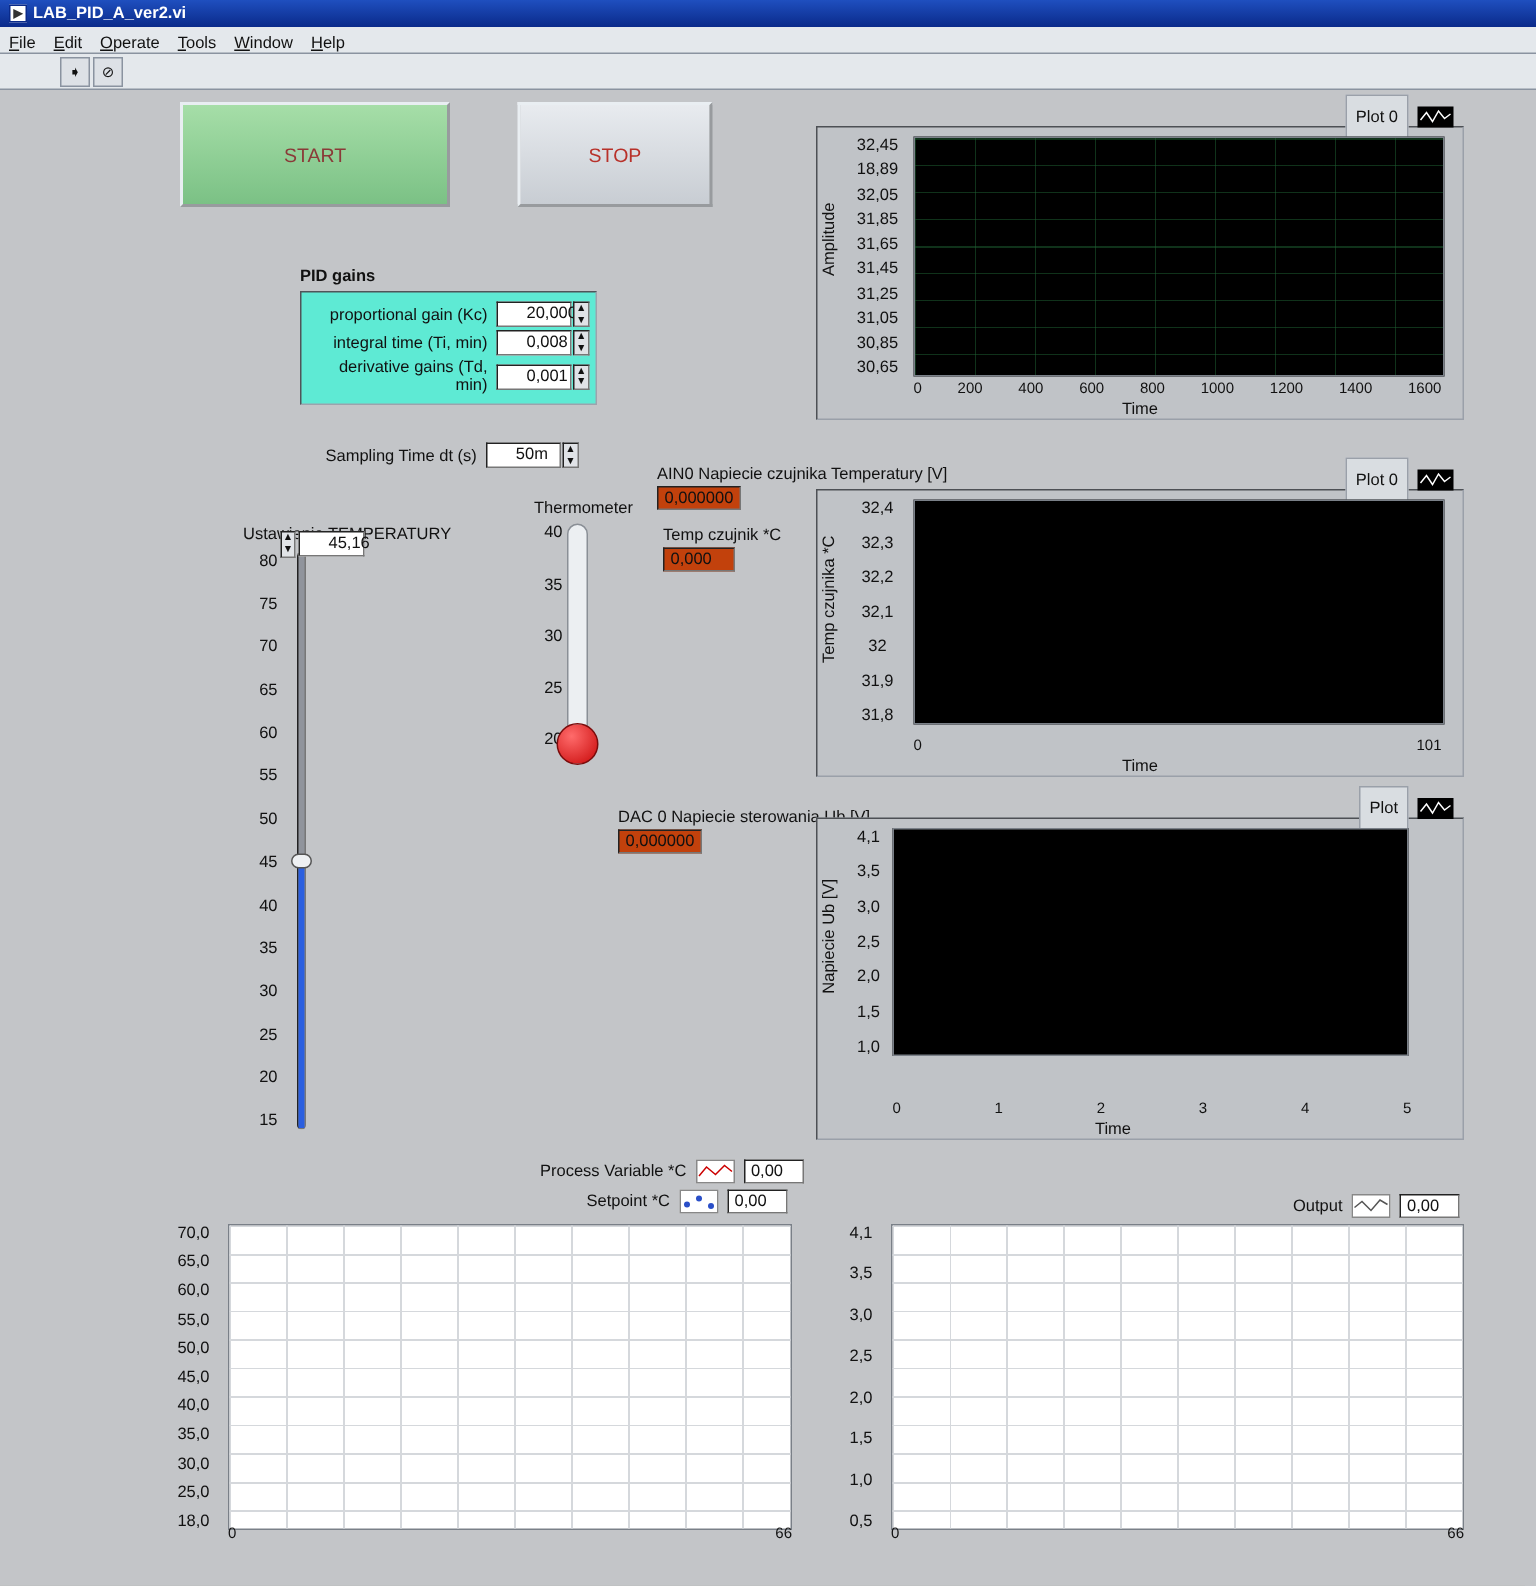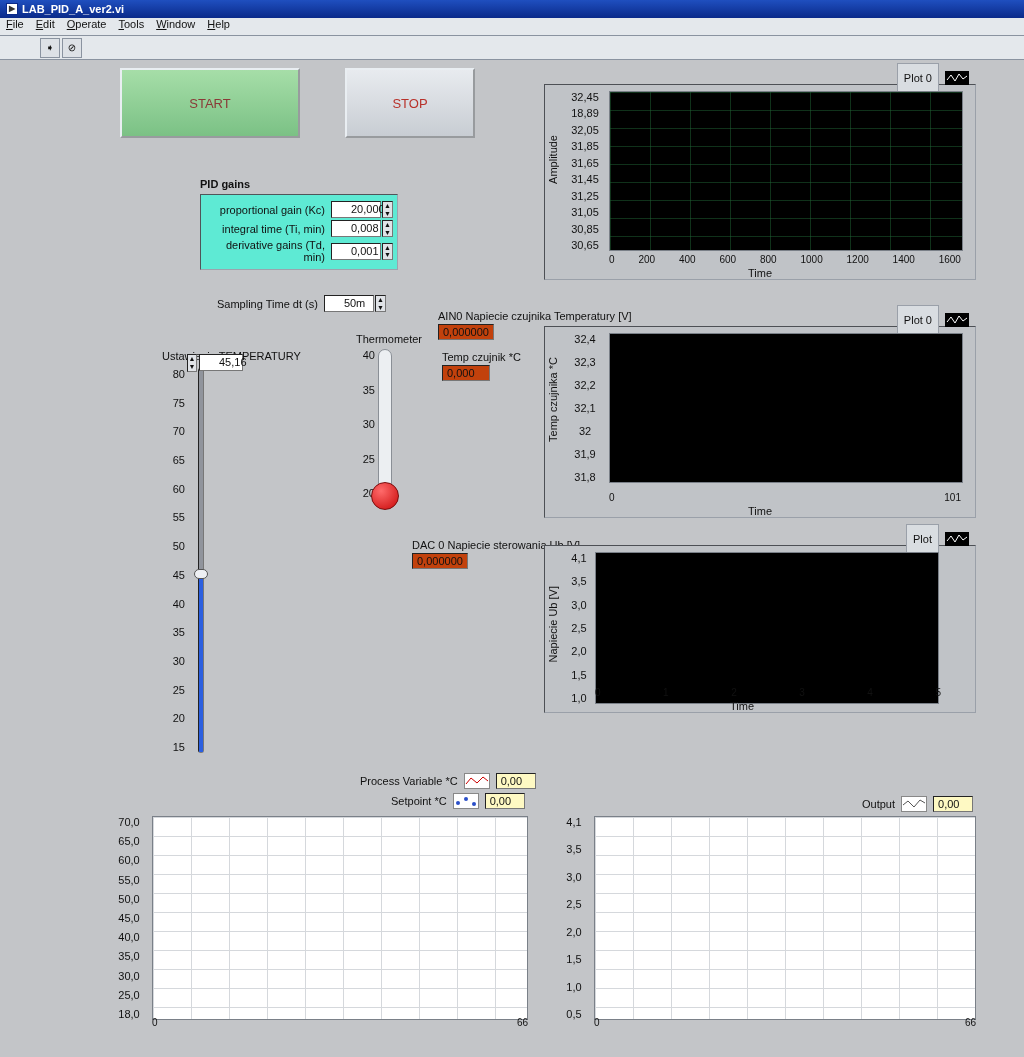--- a/index.html
+++ b/index.html
@@ -1,19 +1,19 @@
 <!DOCTYPE html>
 <html><head>
 <meta charset="utf-8">
 <style>
 * { box-sizing: border-box; }
 body { margin:0; font-family:"Segoe UI","Tahoma",sans-serif; font-size:11px; color:#111; background:#bbb; width:1024px; height:1057px; position:relative; }
 .titlebar{ background:linear-gradient(#1f4fbf,#0a2a8a); height:18px; line-height:18px; color:#fff; padding-left:6px; font-weight:bold; font-size:11px; display:flex; align-items:center; gap:4px; }
 .titlebar .vi-icon{ width:12px; height:12px; display:inline-block; background:#fff; border:1px solid #0a2a8a; font-size:8px; line-height:10px; text-align:center; color:#333;}
-.menubar{ background:#e4e8ec; height:18px; border-bottom:1px solid #8a93a0; padding-left:6px; display:flex; gap:12px; align-items:flex-start;}
+.menubar{ background:#e4e8ec; height:18px; border-bottom:1px solid #8a93a0; padding-left:6px; display:flex; gap:12px; align-items:flex-end;}
 .menubar span{ cursor:default;}
 .menubar span u{ text-decoration:underline;}
 .toolbar{ background:#e4e8ec; height:24px; border-bottom:1px solid #8a93a0; padding-left:40px; display:flex; align-items:center; gap:2px;}
 .tb-btn{ width:20px;height:20px; border:1px solid #8a93a0; background:#dde1e6; display:flex; align-items:center; justify-content:center; font-size:10px;}
 .panel{ position:absolute; left:0; top:60px; right:0; bottom:0; background:#c3c5c8;}
 .btn3d{ position:absolute; text-align:center; cursor:pointer; border:2px outset #e9eef2; display:flex; align-items:center; justify-content:center; font-size:13px;}
 .btn-start{ left:120px; top:8px; width:180px; height:70px; background:linear-gradient(#a6dea8,#7bc185); color:#8a3a38;}
 .btn-stop { left:345px; top:8px; width:130px; height:70px; background:linear-gradient(#e8ebef,#c8cdd3); color:#b8312a;}
 .cluster{ position:absolute; left:200px; top:118px; }
 .cluster-title{ font-size:11px; font-weight:bold; margin-bottom:4px;}
@@ -39,21 +39,21 @@
 
 .therm-wrap{ position:absolute; left:356px; top:273px;}
 .therm-label{ text-align:center; font-size:11px;}
 .therm-body{ display:flex; height:160px; margin-top:4px;}
 .therm-tube{ width:14px; height:140px; background:#eceff2; border:1px solid #8a8f96; border-radius:7px 7px 0 0; position:relative;}
 .therm-bulb{ width:28px; height:28px; border-radius:50%; background:radial-gradient(circle at 35% 30%, #ff6b6b, #c90909); border:1px solid #7a0c0c; position:absolute; bottom:-22px; left:-8px;}
 .therm-ticks{ width:22px; height:150px; display:flex; flex-direction:column; justify-content:space-between; text-align:right; padding-right:3px; font-size:11px;}
 
 .field-wrap{ position:absolute; font-size:11px;}
 .field-wrap label{ display:block; margin-bottom:2px;}
-.ind{ display:inline-block; background:#fef9c3; border:1px inset #777; min-width:56px; height:16px; line-height:14px; padding:0 4px; font-size:11px;}
+.ind{ display:inline-block; background:#ffffff; border:1px inset #777; min-width:56px; height:16px; line-height:14px; padding:0 4px; font-size:11px;}
 .ind-readonly{ background:#c2410c;}
 
 .chart{ position:absolute; background:#c0c3c7; border:1px inset #9aa0a9;}
 .chart .legend{ position:absolute; top:-22px; right:6px; display:flex; align-items:center; gap:6px;}
 .chart .legend .lname{ background:#d9dde1; border:1px solid #9aa0a9; padding:8px 6px; font-size:11px;}
 .chart .legend .lglyph{ width:24px; height:14px; background:#000; display:flex; align-items:center; justify-content:center;}
 .chart .legend .lglyph svg{ width:22px; height:10px;}
 .chart .plot{ position:absolute; background:#000; border:1px solid #7a8088;}
 .chart .plot.green::before{ content:""; position:absolute; inset:0;
   background-image:
@@ -260,21 +260,21 @@
         <span>31,8</span>
       </div>
     <div class="plot" style="left:64px; top:6px; width:354px; height:150px;"></div>
     <div class="xaxis" id="c2x" style="left:64px; right:14px;">
         <span>0</span>
         <span>101</span>
       </div>
     <div class="xlabel">Time</div>
   </div>
 
-  <div class="chart" style="left:544px; top:485px; width:432px; height:168px;text-decoration:underline;">
+  <div class="chart" style="left:544px; top:485px; width:432px; height:215px;text-decoration:underline;">
     <div class="legend">
       <div class="lname">Plot</div>
       <div class="lglyph">
           <svg>
             <polyline points="1,7 5,2 9,8 13,1 17,6 21,3" fill="none" stroke="#fff"></polyline>
           </svg>
         </div>
     </div>
     <div class="ytitlev" style="left:2px; top:40px;">Napiecie Ub  [V]</div>
     <div class="yaxis" id="c3y" style="top:6px; height:152px; left:22px; width:24px;">

